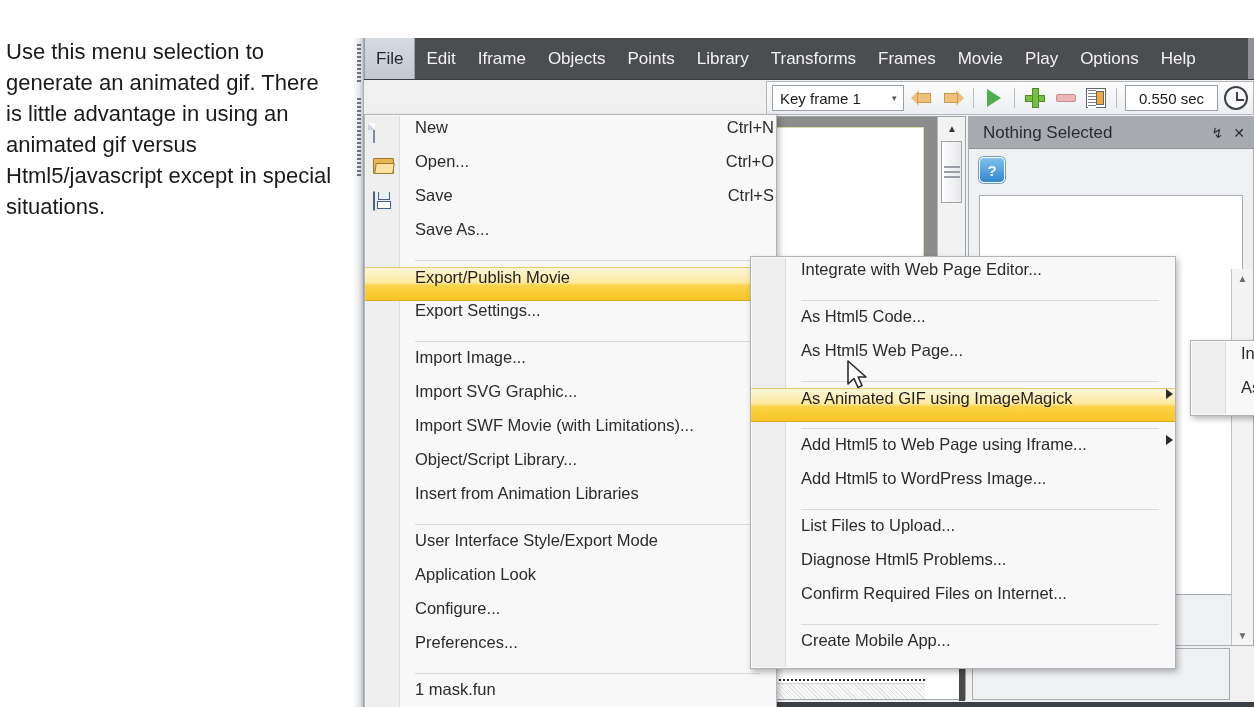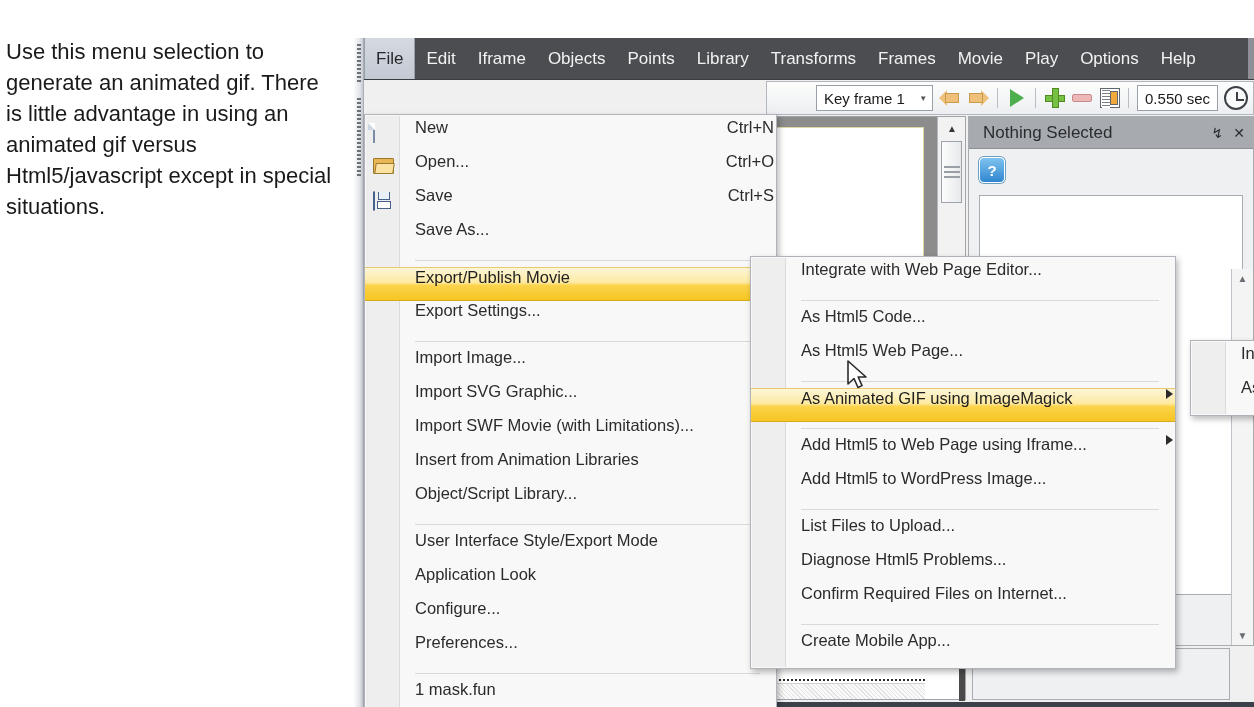--- a/index.html
+++ b/index.html
@@ -68,21 +68,21 @@
   
   #toolbar {
     position: absolute; left: 412px; top: 43px; width: 488px; height: 34px;
     background: linear-gradient(to bottom,#fdfdfd,#eceef1);
     border: 1px solid #b2b6bd;
     display: flex; align-items: center; gap: 6px; padding: 0 5px;
   }
   .combo {
     width: 140px; height: 26px; background:#fff; border:1px solid #9aa0a8;
     display:flex; align-items:center; justify-content:space-between;
-    padding: 0 3px 0 7px; font-size: 15px; color:#1a1a1a;margin-left:44px;
+    padding: 0 3px 0 7px; font-size: 15px; color:#1a1a1a;
   }
   .combo .caret { font-size: 8px; color:#555; padding-right:2px;}
   .tb-ico { width: 26px; height: 26px; display:flex; align-items:center; justify-content:center; }
   .sep { width:1px; height:20px; background:#b9bdc4; margin:0 2px; }
   .timefield {
     width: 98px; height: 26px; background:#fff; border:1px solid #9aa0a8;
     display:flex; align-items:center; justify-content:center;
     font-size: 15px; color:#1a1a1a;
   }
 
@@ -430,25 +430,25 @@
       <div class="row">
         <span class="label">Import Image...</span>
       </div>
       <div class="row">
         <span class="label">Import SVG Graphic...</span>
       </div>
       <div class="row">
         <span class="label">Import SWF Movie (with Limitations)...</span>
       </div>
       <div class="row">
+        <span class="label">Object/Script Library...</span>
+      </div>
+      <div class="row">
         <span class="label">Insert from Animation Libraries</span>
         <span class="arrow"></span>
-      </div>
-      <div class="row">
-        <span class="label">Object/Script Library...</span>
       </div>
 
       <div class="divider"></div>
 
       <div class="row">
         <span class="label">User Interface Style/Export Mode</span>
         <span class="arrow"></span>
       </div>
       <div class="row">
         <span class="label">Application Look</span>

